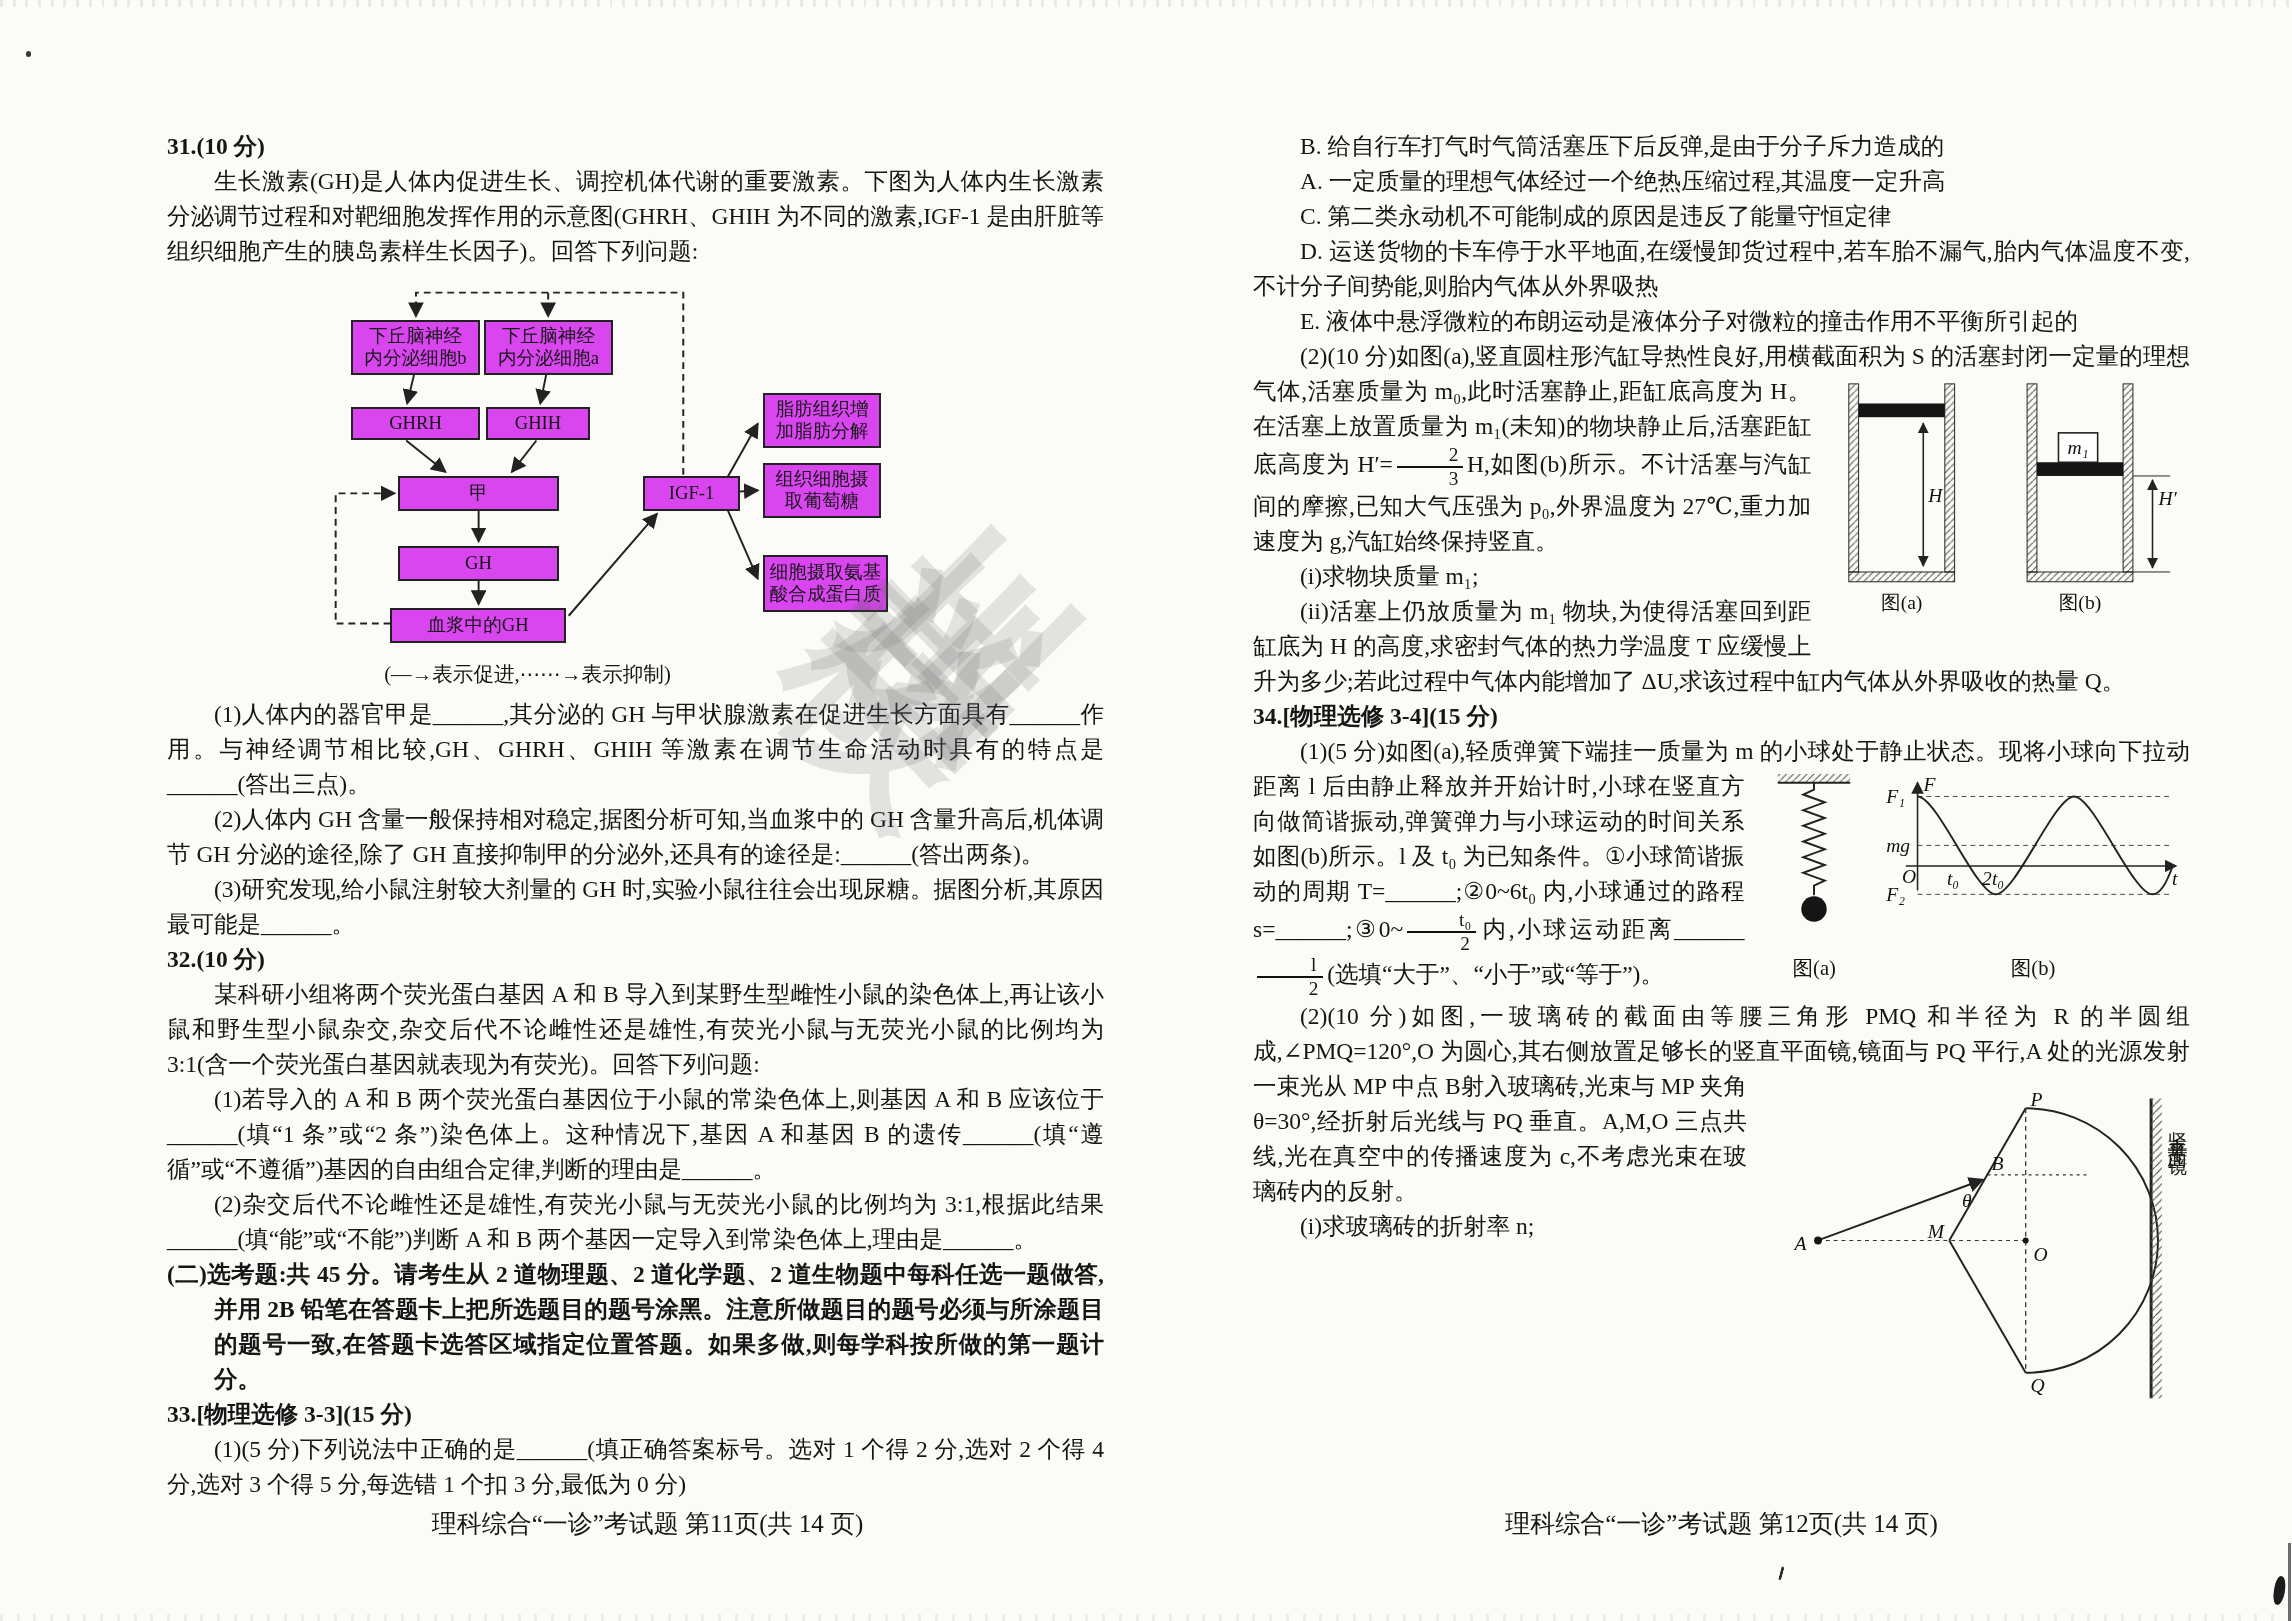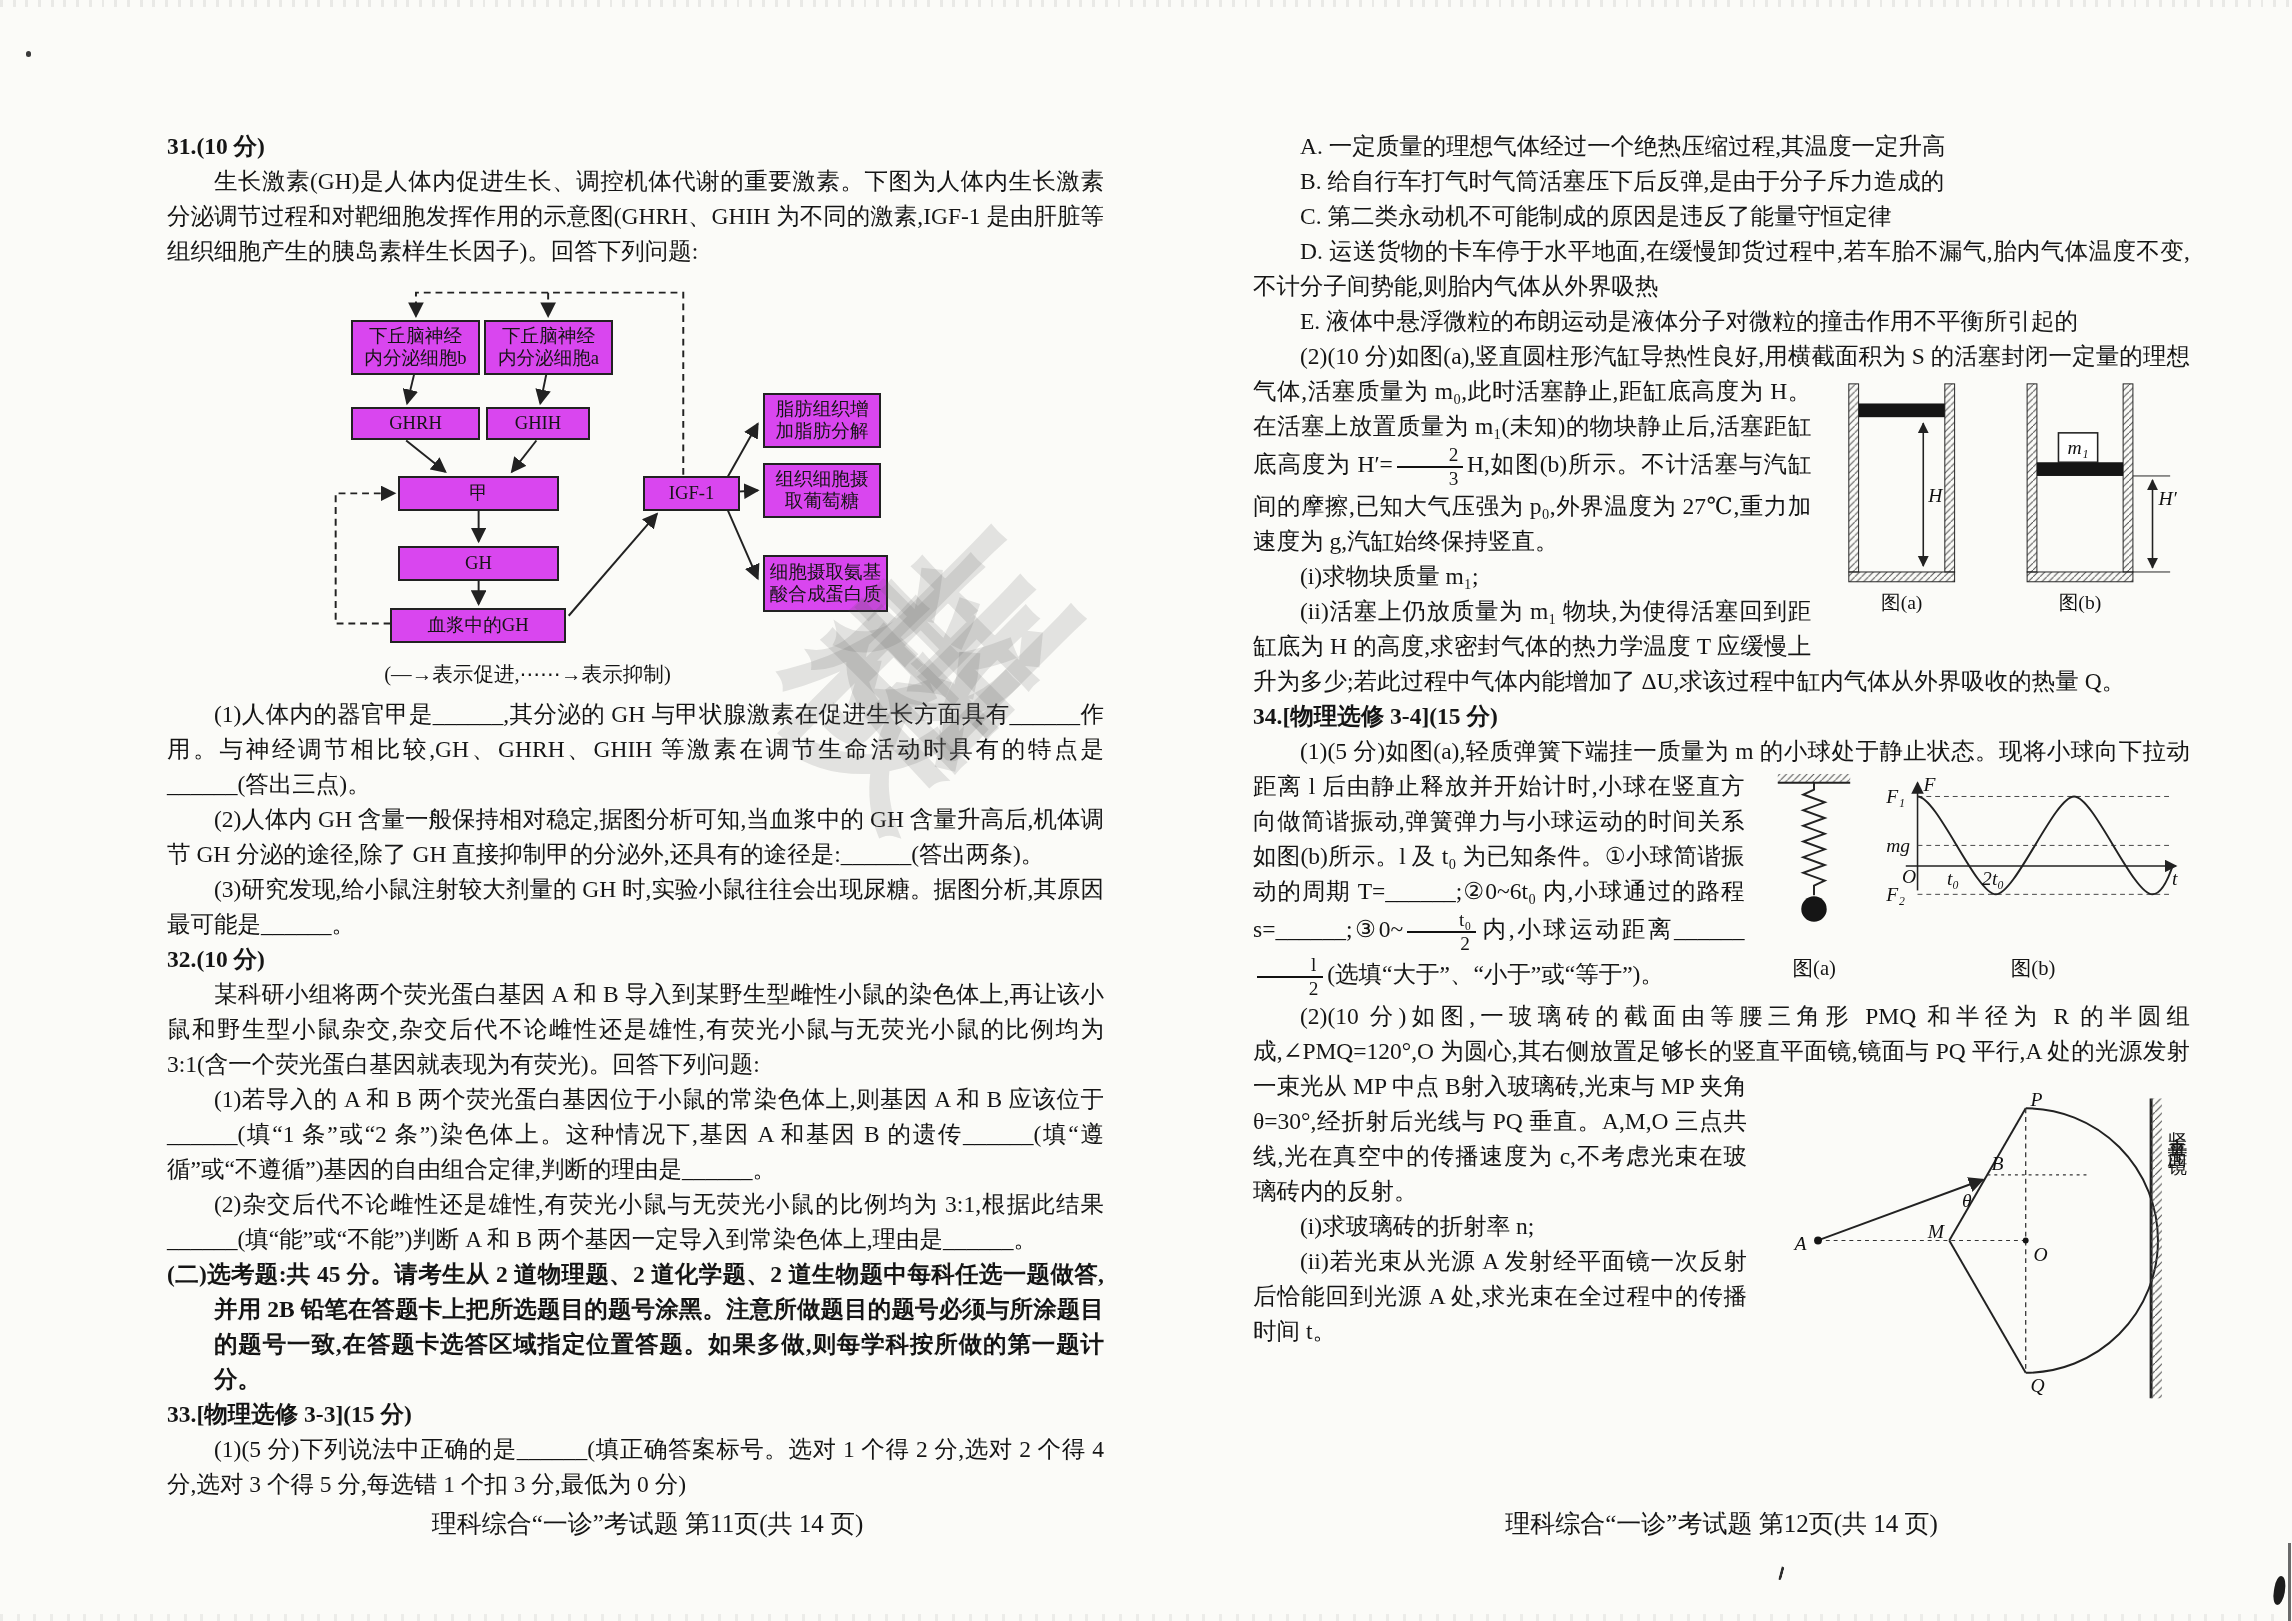--- a/index.html
+++ b/index.html
@@ -126,22 +126,22 @@
   <p class="indent">(1)若导入的 A 和 B 两个荧光蛋白基因位于小鼠的常染色体上,则基因 A 和 B 应该位于______(填“1 条”或“2 条”)染色体上。这种情况下,基因 A 和基因 B 的遗传______(填“遵循”或“不遵循”)基因的自由组合定律,判断的理由是______。</p>
   <p class="indent">(2)杂交后代不论雌性还是雄性,有荧光小鼠与无荧光小鼠的比例均为 3:1,根据此结果______(填“能”或“不能”)判断 A 和 B 两个基因一定导入到常染色体上,理由是______。</p>
 
   <p class="hang">(二)选考题:共 45 分。请考生从 2 道物理题、2 道化学题、2 道生物题中每科任选一题做答,并用 2B 铅笔在答题卡上把所选题目的题号涂黑。注意所做题目的题号必须与所涂题目的题号一致,在答题卡选答区域指定位置答题。如果多做,则每学科按所做的第一题计分。</p>
 
   <p class="bold">33.[物理选修 3-3](15 分)</p>
   <p class="indent">(1)(5 分)下列说法中正确的是______(填正确答案标号。选对 1 个得 2 分,选对 2 个得 4 分,选对 3 个得 5 分,每选错 1 个扣 3 分,最低为 0 分)</p>
 </div>
 
 <div class="col col-right">
+  <p class="indent">B. 给自行车打气时气筒活塞压下后反弹,是由于分子斥力造成的</p>
   <p class="indent">A. 一定质量的理想气体经过一个绝热压缩过程,其温度一定升高</p>
-  <p class="indent">B. 给自行车打气时气筒活塞压下后反弹,是由于分子斥力造成的</p>
   <p class="indent">C. 第二类永动机不可能制成的原因是违反了能量守恒定律</p>
   <p class="indent">D. 运送货物的卡车停于水平地面,在缓慢卸货过程中,若车胎不漏气,胎内气体温度不变,不计分子间势能,则胎内气体从外界吸热</p>
   <p class="indent">E. 液体中悬浮微粒的布朗运动是液体分子对微粒的撞击作用不平衡所引起的</p>
 
   <p class="indent">
     <span>(2)(10 分)如图(a),竖直圆柱形汽缸导热性良好,用横截面积为 S 的活塞封闭一定量的</span><span class="fig-float"><svg width="363" height="241" viewBox="0 0 370 246" style="font-size:24px">
       <defs>
         <pattern id="hc" width="7" height="7" patternUnits="userSpaceOnUse">
           <path d="M0,7 L7,0" stroke="#555" stroke-width="1.1"></path>
         </pattern>
@@ -241,21 +241,20 @@
         <text class="svi" x="273" y="34">P</text>
         <text class="svi" x="233" y="99">B</text>
         <text class="svi" x="203" y="137">θ</text>
         <text class="svi" x="168" y="168">M</text>
         <text class="svi" x="32" y="181">A</text>
         <text class="svi" x="276" y="192">O</text>
         <text class="svi" x="273" y="326">Q</text>
       </svg><span class="mirror-label">竖直平面镜</span></span><span>射入玻璃砖,光束与 MP 夹角 θ=30°,经折射后光线与 PQ 垂直。A,M,O 三点共线,光在真空中的传播速度为 c,不考虑光束在玻璃砖内的反射。</span>
   </p>
   <p class="indent">(i)求玻璃砖的折射率 n;</p>
-  <p class="indent">(ii)若光束从光源 A 发射经平面镜一次反射后恰能回到光源 A 处,求光束在全过程中的传播时间 t。</p>
 </div>
 
 <div class="footer footer-l">理科综合“一诊”考试题  第11页(共 14 页)</div>
 <div class="footer footer-r">理科综合“一诊”考试题  第12页(共 14 页)</div>
 
 <div class="watermark">川越学校</div>
 
 <div class="tick-mark"></div>
 <div class="corner-mark"></div>
 <div class="edge-line"></div>

